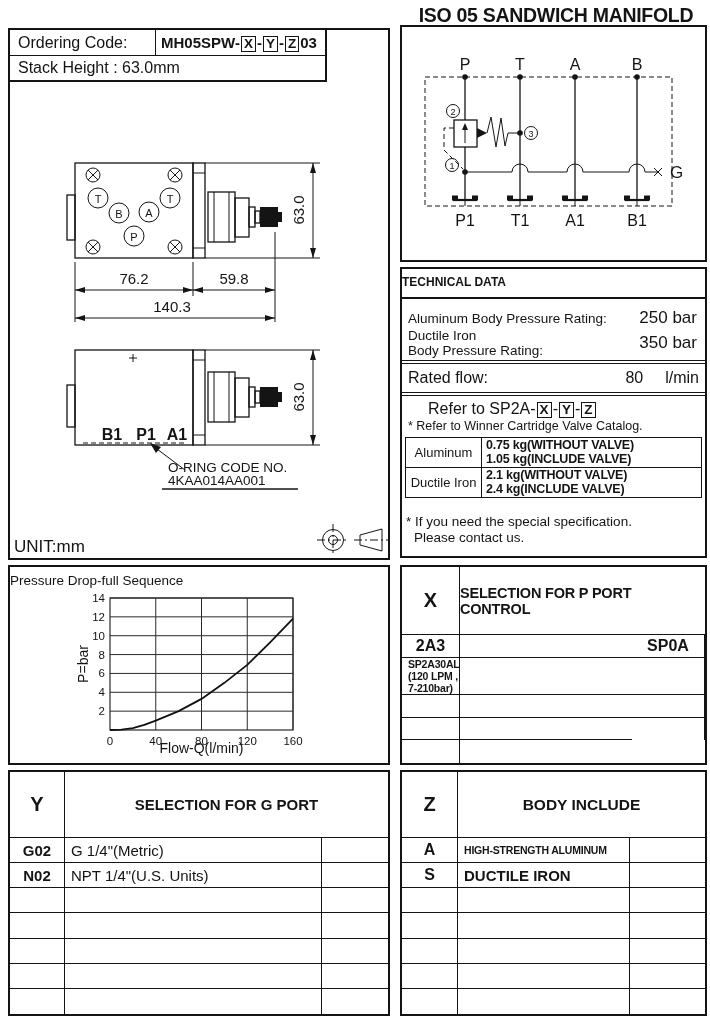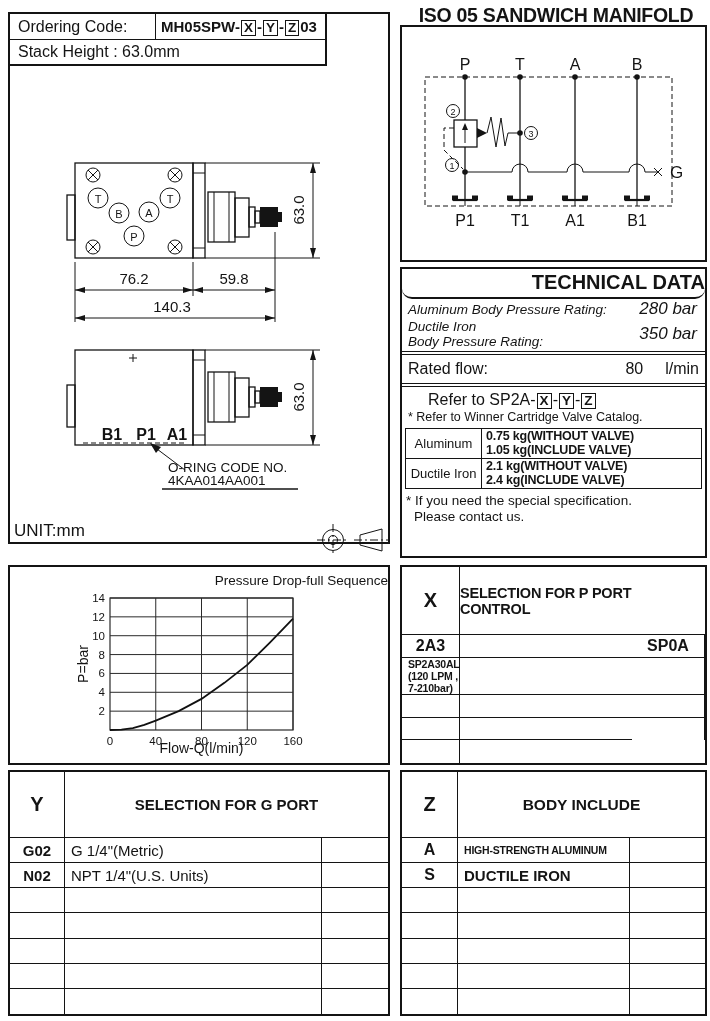--- a/index.html
+++ b/index.html
@@ -22,44 +22,44 @@
   
   .order-table{position:absolute;left:-2px;top:-2px;width:319px;border:2px solid #141414;background:#fff;box-sizing:border-box;}
   .ot-r1{display:flex;height:25px;border-bottom:1.5px solid #141414;}
   .ot-label{width:146px;padding-left:8px;font-size:16px;line-height:25px;border-right:1.5px solid #141414;box-sizing:border-box;}
   .ot-code{flex:1;font-weight:bold;font-size:15px;line-height:25px;padding-left:5px;white-space:nowrap;}
   .ot-r2{height:24px;font-size:16px;line-height:24px;padding-left:8px;}
   .codebox{display:inline-block;border:1.5px solid #141414;padding:0 2px;line-height:14px;font-size:13.5px;font-weight:bold;vertical-align:0.5px;margin:0 1px;}
   .unit-note{position:absolute;left:4px;bottom:1px;font-size:17px;}
   
   .tech-box{display:flex;flex-direction:column;}
-  .td-header{height:28px;line-height:27px;text-align:right;font-weight:bold;font-size:20px;border-bottom:2px solid #141414;border-radius:10px;}
-  .td-press{padding:0 6px 2px 6px;font-style:italic;}
+  .td-header{height:28px;line-height:27px;text-align:left;font-weight:bold;font-size:12px;border-bottom:2px solid #141414;}
+  .td-press{padding:9px 6px 2px 6px;}
   .td-row{display:flex;justify-content:space-between;align-items:center;}
   .td-lab{font-size:13.5px;}
   .td-lab2{font-size:13.5px;line-height:15px;}
   .td-val{font-size:17px;padding-right:2px;}
   .dbl{height:4px;border-top:1.5px solid #141414;border-bottom:1.5px solid #141414;box-sizing:border-box;}
   .td-flow{display:flex;align-items:center;height:28px;padding:0 6px;}
   .td-flow .lab{font-size:16px;}
   .td-flow .v{margin-left:auto;font-size:16px;}
   .td-flow .u{font-size:16px;margin-left:22px;}
   .td-cart{padding:3px 6px 2px 6px;}
   .td-cart .l1{font-size:16px;line-height:18px;}
   .td-cart .l2{font-size:16px;line-height:20px;padding-left:20px;}
   .td-cart .l3{font-size:12.5px;line-height:15px;}
-  .wt{margin:1px 3px 0 3px;border:1.5px solid #141414;}
+  .wt{margin:1px 3px 12px 3px;border:1.5px solid #141414;}
   .wt-row{display:flex;border-bottom:1.5px solid #141414;}
   .wt-row:last-child{border-bottom:none;}
   .wt-mat{width:76px;display:flex;align-items:center;justify-content:center;font-size:13px;border-right:1.5px solid #141414;box-sizing:border-box;}
   .wt-vals{flex:1;padding:1px 4px;font-size:12.5px;line-height:13.5px;font-weight:bold;letter-spacing:-0.2px;}
   .td-note{padding:4px 4px;font-size:13.5px;line-height:16px;}
   .td-note .in{padding-left:8px;}
   
-  .chart-title{position:absolute;top:6px;left:0;width:100%;text-align:right;font-size:13.5px;}
+  .chart-title{position:absolute;top:6px;left:0;width:100%;text-align:left;font-size:13.5px;}
   #chart-svg .grid{stroke:#2a2a2a;stroke-width:1;fill:none;}
   #chart-svg .frame{stroke:#2a2a2a;stroke-width:1.2;fill:none;}
   #chart-svg .curve{stroke:#111;stroke-width:1.8;fill:none;}
   #chart-svg text{font-size:11.5px;}
   #chart-svg .axis-label{font-size:14px;}
   
   .sel{display:grid;}
   .sel .cell{border-right:1.5px solid #141414;border-bottom:1.5px solid #141414;display:flex;align-items:center;box-sizing:border-box;padding-left:6px;}
   .sel .cc{justify-content:center;padding-left:0;}
   .sel .lc{border-right:none;}
@@ -78,39 +78,39 @@
   .desc15{font-size:15px;}
   .desc15b{font-size:15px;font-weight:bold;}
 </style>
 </head>
 <body>
 
 <div class="page">
 
   <div class="doc-title">ISO 05 SANDWICH MANIFOLD</div>
 
-  <div class="box" style="left:8px;top:12px;width:382px;height:532px;">
+  <div class="box" style="left:8px;top:28px;width:382px;height:532px;">
     <div class="order-table">
       <div class="ot-r1">
         <div class="ot-label">Ordering Code:</div>
         <div class="ot-code"><span>MH05SPW-</span><span class="codebox">X</span><span>-</span><span class="codebox">Y</span><span>-</span><span class="codebox">Z</span><span>03</span></div>
       </div>
       <div class="ot-r2">Stack Height : 63.0mm</div>
     </div>
     <div class="unit-note">UNIT:mm</div>
   </div>
 
   <div class="box" style="left:400px;top:25px;width:307px;height:237px;"></div>
 
   <div class="box tech-box" style="left:400px;top:267px;width:307px;height:291px;">
     <div class="td-header">TECHNICAL DATA</div>
     <div class="td-press">
       <div class="td-row">
         <span class="td-lab">Aluminum Body Pressure Rating:</span>
-        <span class="td-val">280 bar</span>
+        <span class="td-val">250 bar</span>
       </div>
       <div class="td-row">
         <span class="td-lab2">
           <span>Ductile Iron</span><br>
           <span>Body Pressure Rating:</span>
         </span>
         <span class="td-val">350 bar</span>
       </div>
     </div>
     <div class="dbl"></div>

